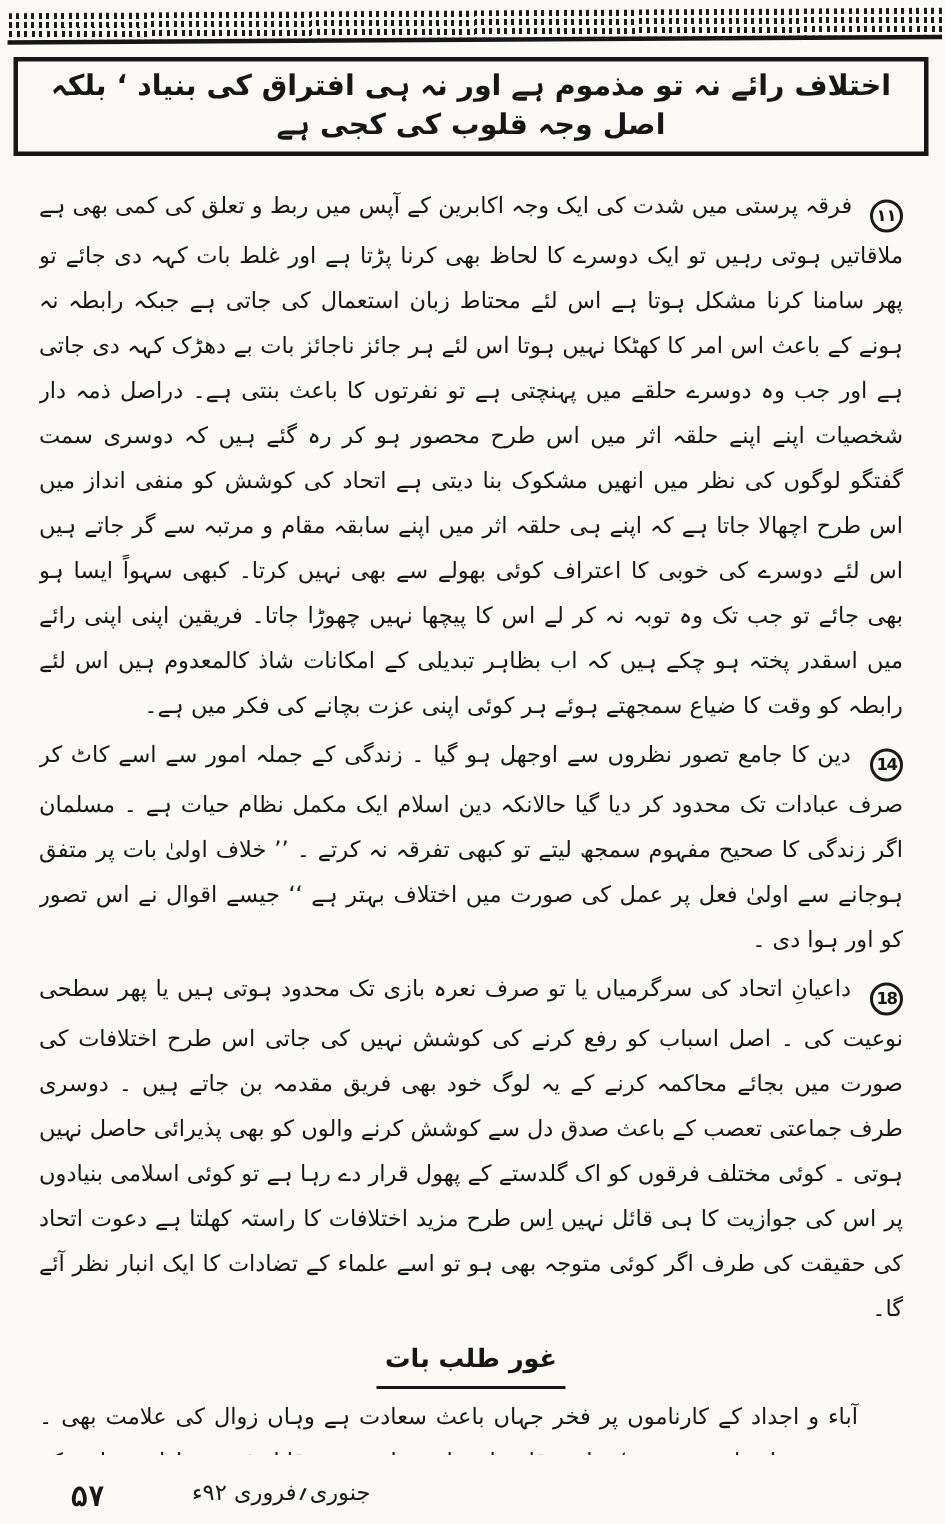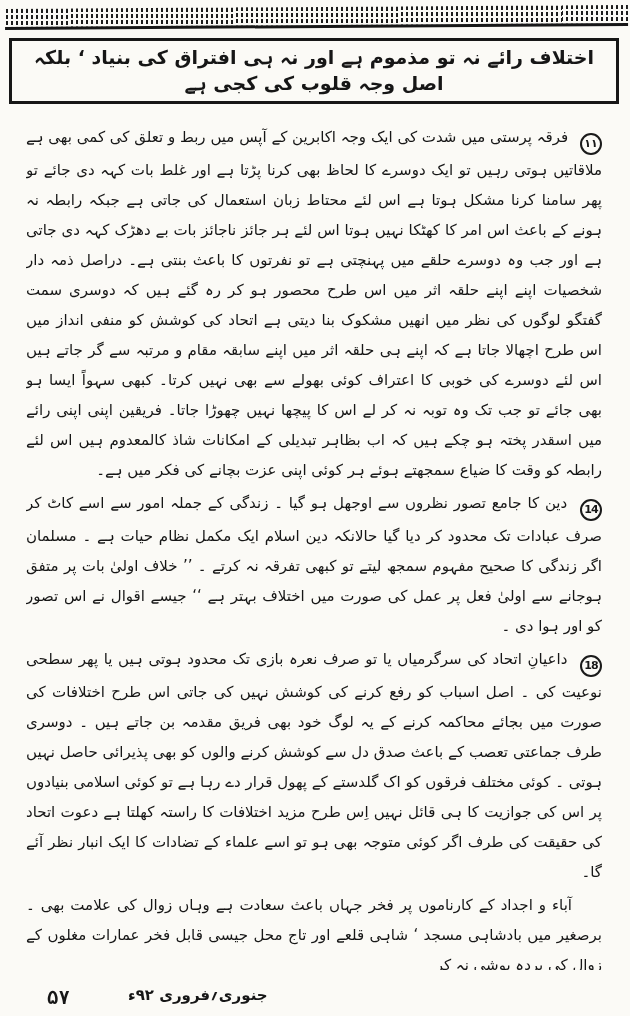--- a/index.html
+++ b/index.html
@@ -82,21 +82,21 @@
   }
 
   .closing-para { text-indent: 30px; }
 
   
   .footer-issue {
     position: absolute;
     bottom: 12px;
     left: 128px;
     font-size: 15px;
-    font-weight: bold;
+    font-weight: normal;
     direction: rtl;
     margin-top: 32px;
   }
   .page-number {
     position: absolute;
     bottom: 6px;
     right: 560px;
     font-size: 19px;
     font-weight: bold;
     font-family: Liberation Mono, monospace;
@@ -123,20 +123,23 @@
     <p class="para">
       <span class="num-badge">14</span>
       <span>دین کا جامع تصور نظروں سے اوجھل ہو گیا ۔ زندگی کے جملہ امور سے اسے کاٹ کر صرف عبادات تک محدود کر دیا گیا حالانکہ دین اسلام ایک مکمل نظام حیات ہے ۔ مسلمان اگر زندگی کا صحیح مفہوم سمجھ لیتے تو کبھی تفرقہ نہ کرتے ۔ ’’ خلاف اولیٰ بات پر متفق ہوجانے سے اولیٰ فعل پر عمل کی صورت میں اختلاف بہتر ہے ‘‘ جیسے اقوال نے اس تصور کو اور ہوا دی ۔</span>
     </p>
 
     <p class="para">
       <span class="num-badge">18</span>
       <span>داعیانِ اتحاد کی سرگرمیاں یا تو صرف نعرہ بازی تک محدود ہوتی ہیں یا پھر سطحی نوعیت کی ۔ اصل اسباب کو رفع کرنے کی کوشش نہیں کی جاتی اس طرح اختلافات کی صورت میں بجائے محاکمہ کرنے کے یہ لوگ خود بھی فریق مقدمہ بن جاتے ہیں ۔ دوسری طرف جماعتی تعصب کے باعث صدق دل سے کوشش کرنے والوں کو بھی پذیرائی حاصل نہیں ہوتی ۔ کوئی مختلف فرقوں کو اک گلدستے کے پھول قرار دے رہا ہے تو کوئی اسلامی بنیادوں پر اس کی جوازیت کا ہی قائل نہیں اِس طرح مزید اختلافات کا راستہ کھلتا ہے دعوت اتحاد کی حقیقت کی طرف اگر کوئی متوجہ بھی ہو تو اسے علماء کے تضادات کا ایک انبار نظر آئے گا۔</span>
     </p>
 
+    <div class="section-heading-wrap">
+      <span class="section-heading">غور طلب بات</span>
+    </div>
 
     <p class="para closing-para">آباء و اجداد کے کارناموں پر فخر جہاں باعث سعادت ہے وہاں زوال کی علامت بھی ۔ برصغیر میں بادشاہی مسجد ‘ شاہی قلعے اور تاج محل جیسی قابل فخر عمارات مغلوں کے زوال کی پردہ پوشی نہ کر</p>
 
   </div>
 
   <div class="footer-issue">جنوری؍فروری ۹۲ء</div>
 
   <div class="page-number">۵۷</div>
 
 </div>

